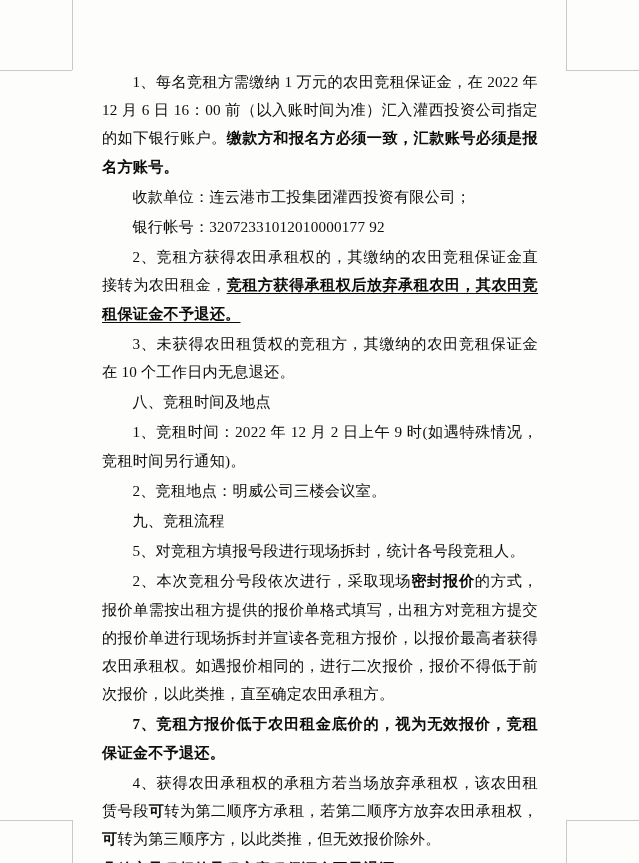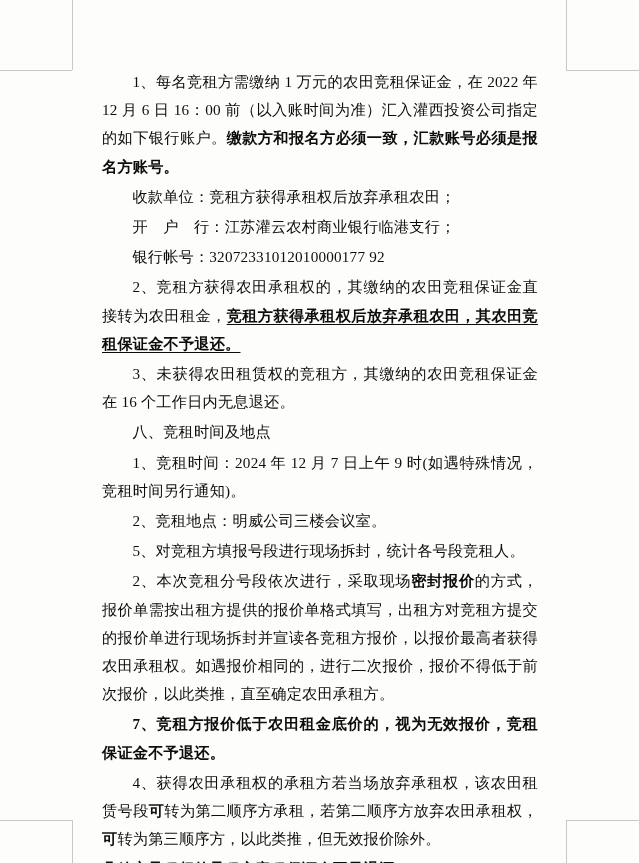--- a/index.html
+++ b/index.html
@@ -76,51 +76,51 @@
   <div class="mark v" style="left:566px; top:820px; height:43px;"></div>
   <div class="mark h" style="left:566px; top:820px; width:73px;"></div>
 
   <div class="content">
 
     <p>
       <span>1、每名竞租方需缴纳 1 万元的农田竞租保证金，在 2022 年  12 月 6 日 16：00 前（以入账时间为准）汇入灌西投资公司指定的如下银行账户。</span><span class="b">缴款方和报名方必须一致，汇款账号必须是报名方账号。</span>
     </p>
 
     <p class="bank-line">
-      <span>收款单位：竞租方获得承租权后放弃承租农田；</span>
+      <span>收款单位：连云港市工投集团灌西投资有限公司；</span>
     </p>
 
-    <p class="bank-line">
-      <span>开　户　行：江苏灌云农村商业银行临港支行；</span>
-    </p>
 
     <p class="bank-line">
       <span>银行帐号：32072331012010000177 92</span>
     </p>
 
     <p>
       <span>2、竞租方获得农田承租权的，其缴纳的农田竞租保证金直接转为农田租金，</span><span class="b u">竞租方获得承租权后放弃承租农田，其农田竞租保证金不予退还。</span>
     </p>
 
     <p>
-      <span>3、未获得农田租赁权的竞租方，其缴纳的农田竞租保证金在 16 个工作日内无息退还。</span>
+      <span>3、未获得农田租赁权的竞租方，其缴纳的农田竞租保证金在 10 个工作日内无息退还。</span>
     </p>
 
     <p class="heading">
       <span>八、竞租时间及地点</span>
     </p>
 
     <p>
-      <span>1、竞租时间：2024 年 12 月 7 日上午 9 时(如遇特殊情况，竞租时间另行通知)。</span>
+      <span>1、竞租时间：2022 年 12 月 2 日上午 9 时(如遇特殊情况，竞租时间另行通知)。</span>
     </p>
 
     <p>
       <span>2、竞租地点：明威公司三楼会议室。</span>
     </p>
 
+    <p class="heading">
+      <span>九、竞租流程</span>
+    </p>
 
     <p>
       <span>5、对竞租方填报号段进行现场拆封，统计各号段竞租人。</span>
     </p>
 
     <p>
       <span>2、本次竞租分号段依次进行，采取现场</span><span class="b">密封报价</span><span>的方式，报价单需按出租方提供的报价单格式填写，出租方对竞租方提交的报价单进行现场拆封并宣读各竞租方报价，以报价最高者获得农田承租权。如遇报价相同的，进行二次报价，报价不得低于前次报价，以此类推，直至确定农田承租方。</span>
     </p>
 
     <p>

